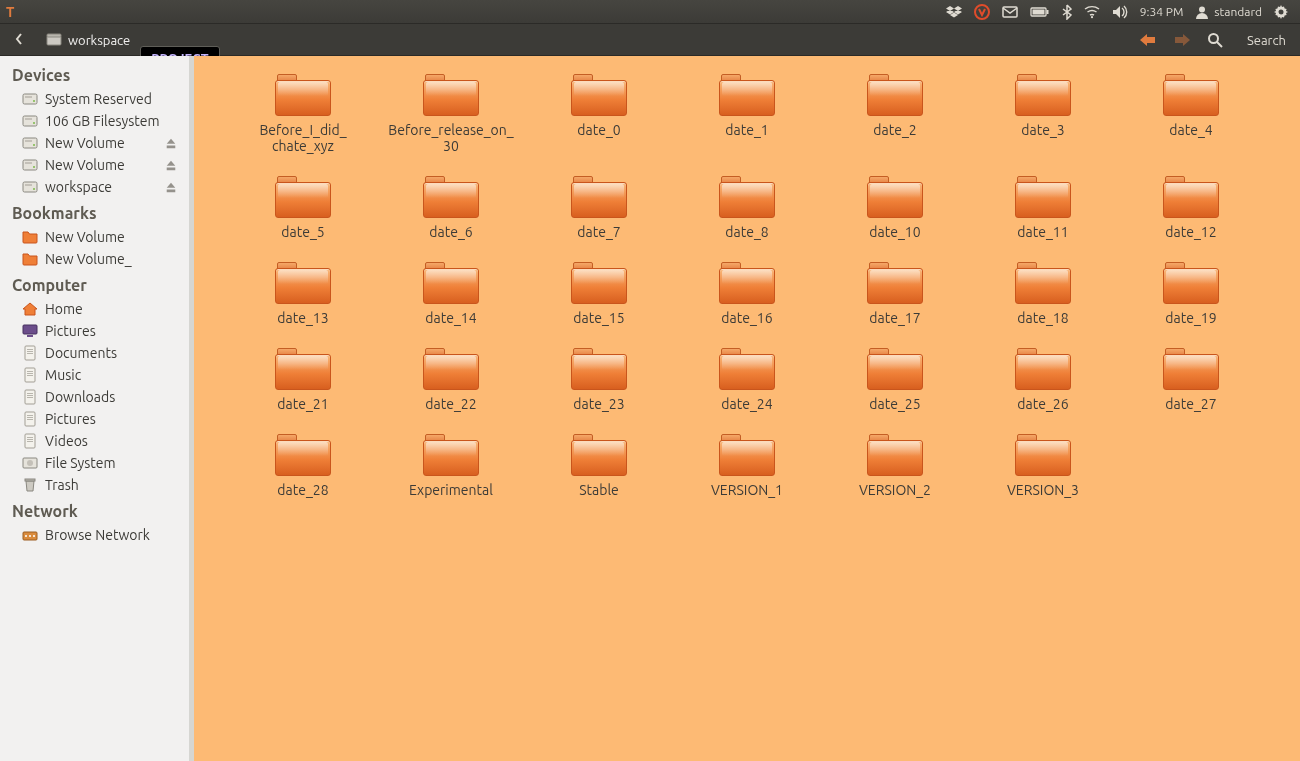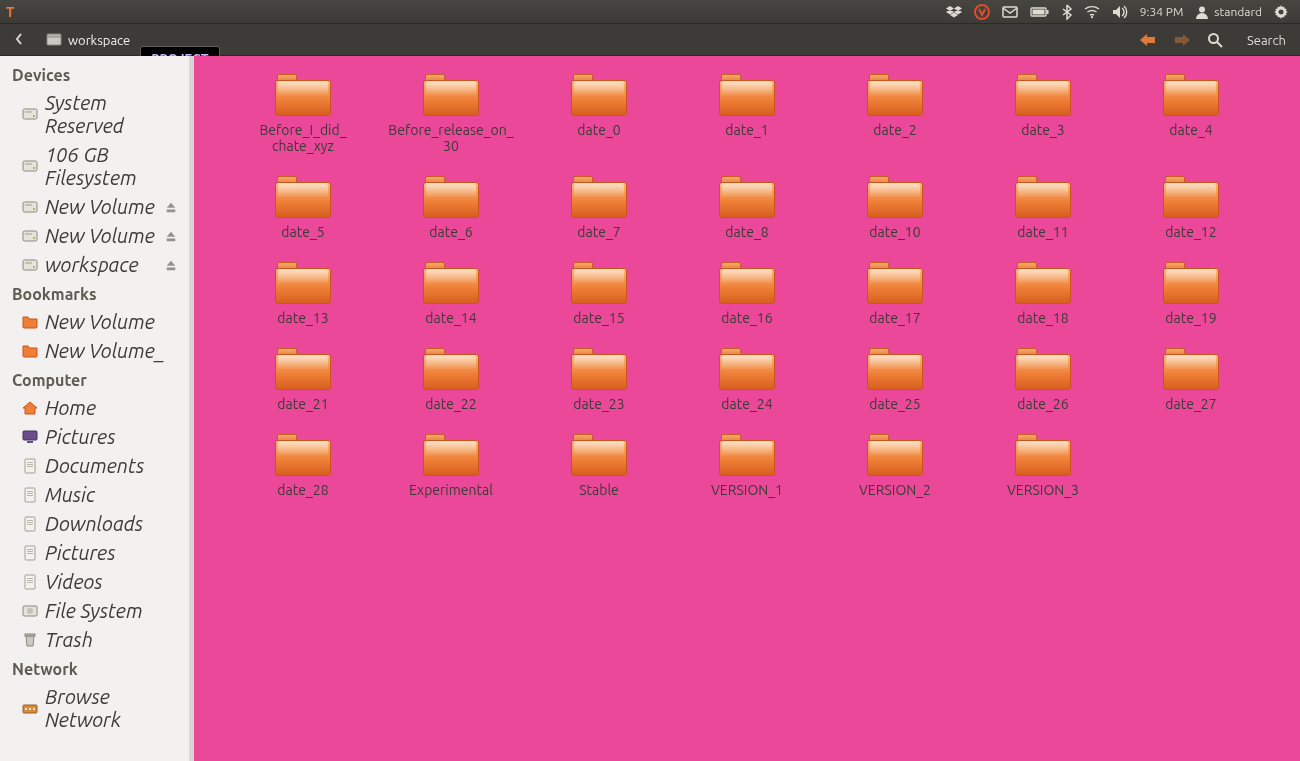--- a/index.html
+++ b/index.html
@@ -37,28 +37,28 @@
   .main { flex: 1; display: flex; min-height: 0; }
   .sidebar {
     width: 190px; background: #f2f1f0; border-right: 1px solid #d6d6d2;
     overflow-y: auto; padding-top: 4px;
   }
   .side-header {
     font-weight: bold; color: #5f5b52; padding: 6px 12px 4px 12px; font-size: 16px;
   }
   .side-item {
     display: flex; align-items: center; gap: 7px; padding: 3px 12px 3px 22px;
-    font-size: 20px; cursor: default; font-style: italic;
+    font-size: 14px; cursor: default;
   }
   .side-item .eject { margin-left: auto; opacity: .7; }
   .side-item svg { flex: 0 0 auto; }
 
   
   .content {
-    flex: 1; background: #ec4899; overflow: auto; padding: 18px 40px;
+    flex: 1; background: #fdba74; overflow: auto; padding: 18px 40px;
   }
   .folders {
     display: grid; grid-template-columns: repeat(7, 1fr); gap: 22px 10px;
   }
   .folder { display:flex; flex-direction:column; align-items:center; gap:6px; cursor:default; font-size:14px; color:#3c3b37; }
   .folder .label { text-align:center; max-width:140px; line-height:1.15; word-break:break-word; }
   .folder .label span { display:block; }
 
   
   .folder-icon { position:relative; width:56px; height:42px; }

